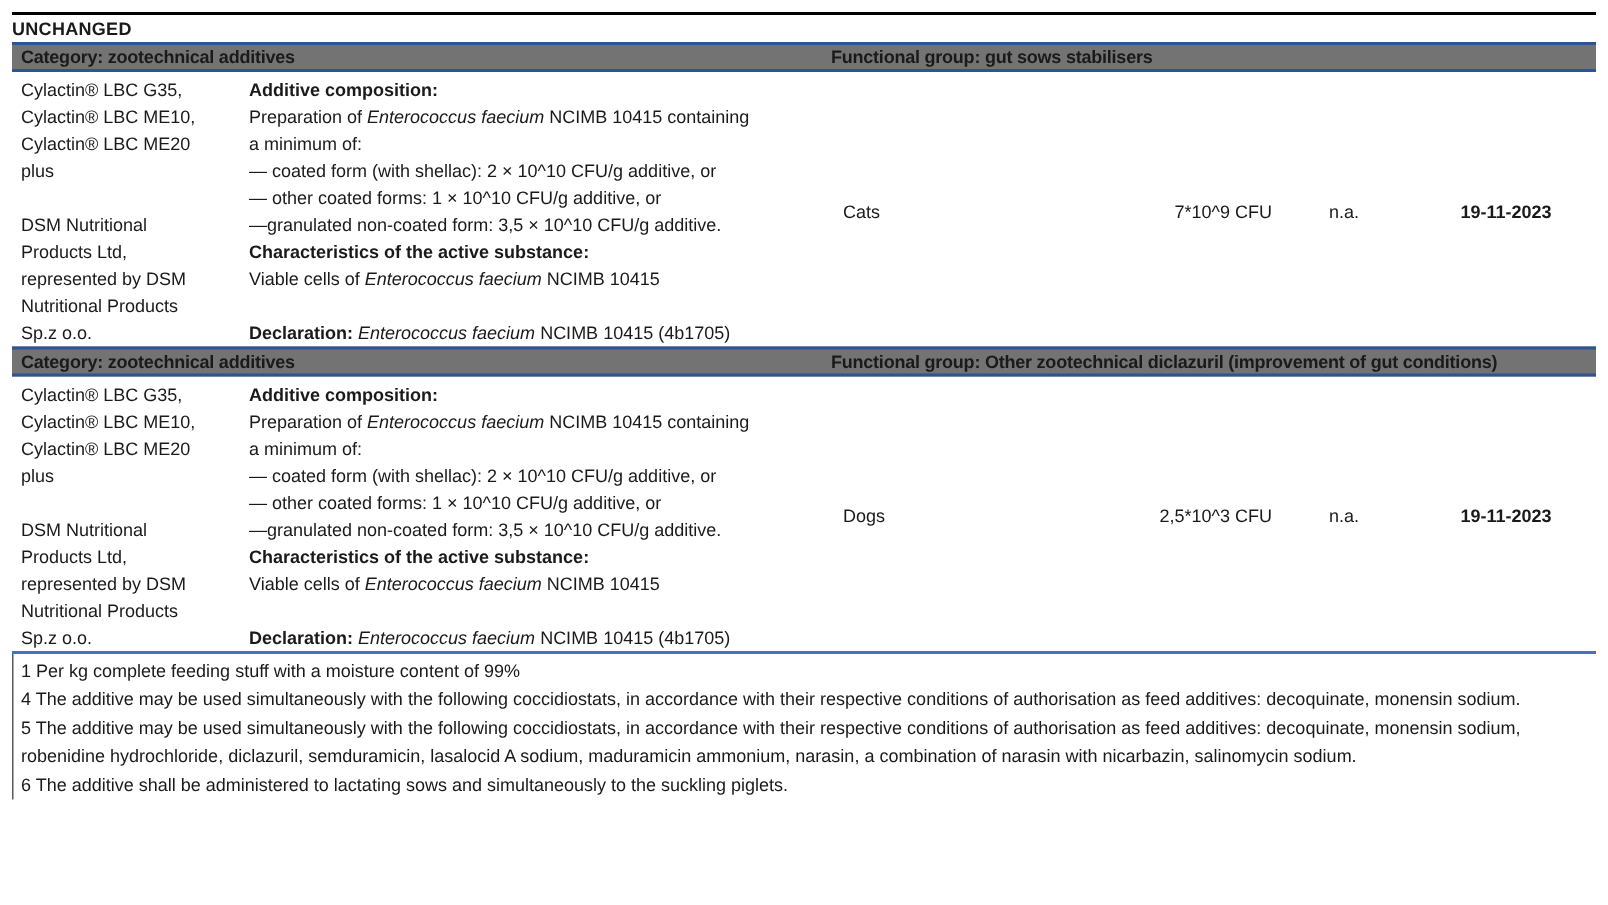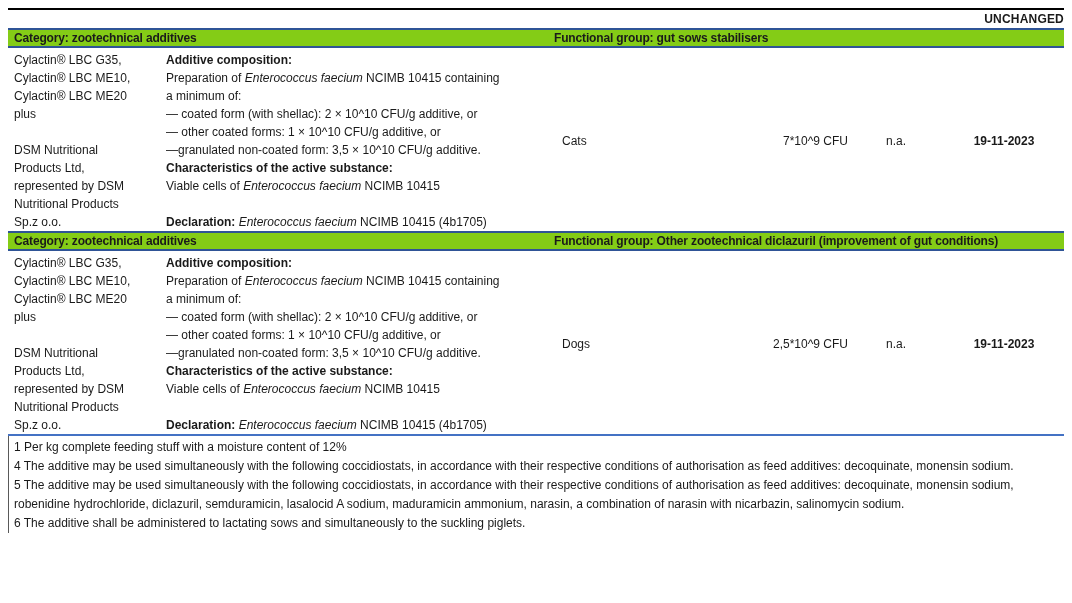--- a/index.html
+++ b/index.html
@@ -9,29 +9,29 @@
     background:#ffffff;
     font-family:"Liberation Sans", sans-serif;
     font-size:12px;
     color:#1a1a1a;
     overflow:hidden;
   }
   .doc { padding:8px 8px 0 8px; }
 
   .unchanged-row {
     border-top:2px solid #000000;
-    text-align:right;
+    text-align:left;
     font-weight:700;
     line-height:18px;
     letter-spacing:0.2px;
   }
 
   .cat-row {
     display:flex;
-    background:#84cc16;
+    background:#737373;
     border-top:2px solid #2F5496;
     border-bottom:2px solid #2F5496;
     font-weight:700;
     line-height:16px;
     letter-spacing:-0.15px;
     white-space:nowrap;
   }
   .cat-left  { width:546px; padding-left:6px; overflow:hidden; }
   .cat-right { flex:1; overflow:hidden; }
 
@@ -124,26 +124,26 @@
           <div><span>a minimum of:</span></div>
           <div><span>— coated form (with shellac): 2 × 10^10 CFU/g additive, or</span></div>
           <div><span>— other coated forms: 1 × 10^10 CFU/g additive, or</span></div>
           <div><span>—granulated non-coated form: 3,5 × 10^10 CFU/g additive.</span></div>
           <div><span style="font-weight: 700;">Characteristics of the active substance:</span></div>
           <div><span>Viable cells of </span><span style="font-style: italic;">Enterococcus faecium</span><span> NCIMB 10415</span></div>
           <div>&nbsp;</div>
           <div><span style="font-weight: 700;">Declaration: </span><span style="font-style: italic;">Enterococcus faecium</span><span> NCIMB 10415 (4b1705)</span></div>
         </div>
       <div class="col-species">Dogs</div>
-      <div class="col-amount">2,5*10^9 CFU</div>
+      <div class="col-amount">2,5*10^3 CFU</div>
       <div class="col-na">n.a.</div>
       <div class="col-date">19-11-2023</div>
     </div>
   </div>
 
   <div class="notes">
-      <div>1 Per kg complete feeding stuff with a moisture content of 12%</div>
+      <div>1 Per kg complete feeding stuff with a moisture content of 99%</div>
       <div>4 The additive may be used simultaneously with the following coccidiostats, in accordance with their respective conditions of authorisation as feed additives: decoquinate, monensin sodium.</div>
       <div>5 The additive may be used simultaneously with the following coccidiostats, in accordance with their respective conditions of authorisation as feed additives: decoquinate, monensin sodium, robenidine hydrochloride, diclazuril, semduramicin, lasalocid A sodium, maduramicin ammonium, narasin, a combination of narasin with nicarbazin, salinomycin sodium.</div>
       <div>6 The additive shall be administered to lactating sows and simultaneously to the suckling piglets.</div>
     </div>
 
 </div>
 
 </body></html>

